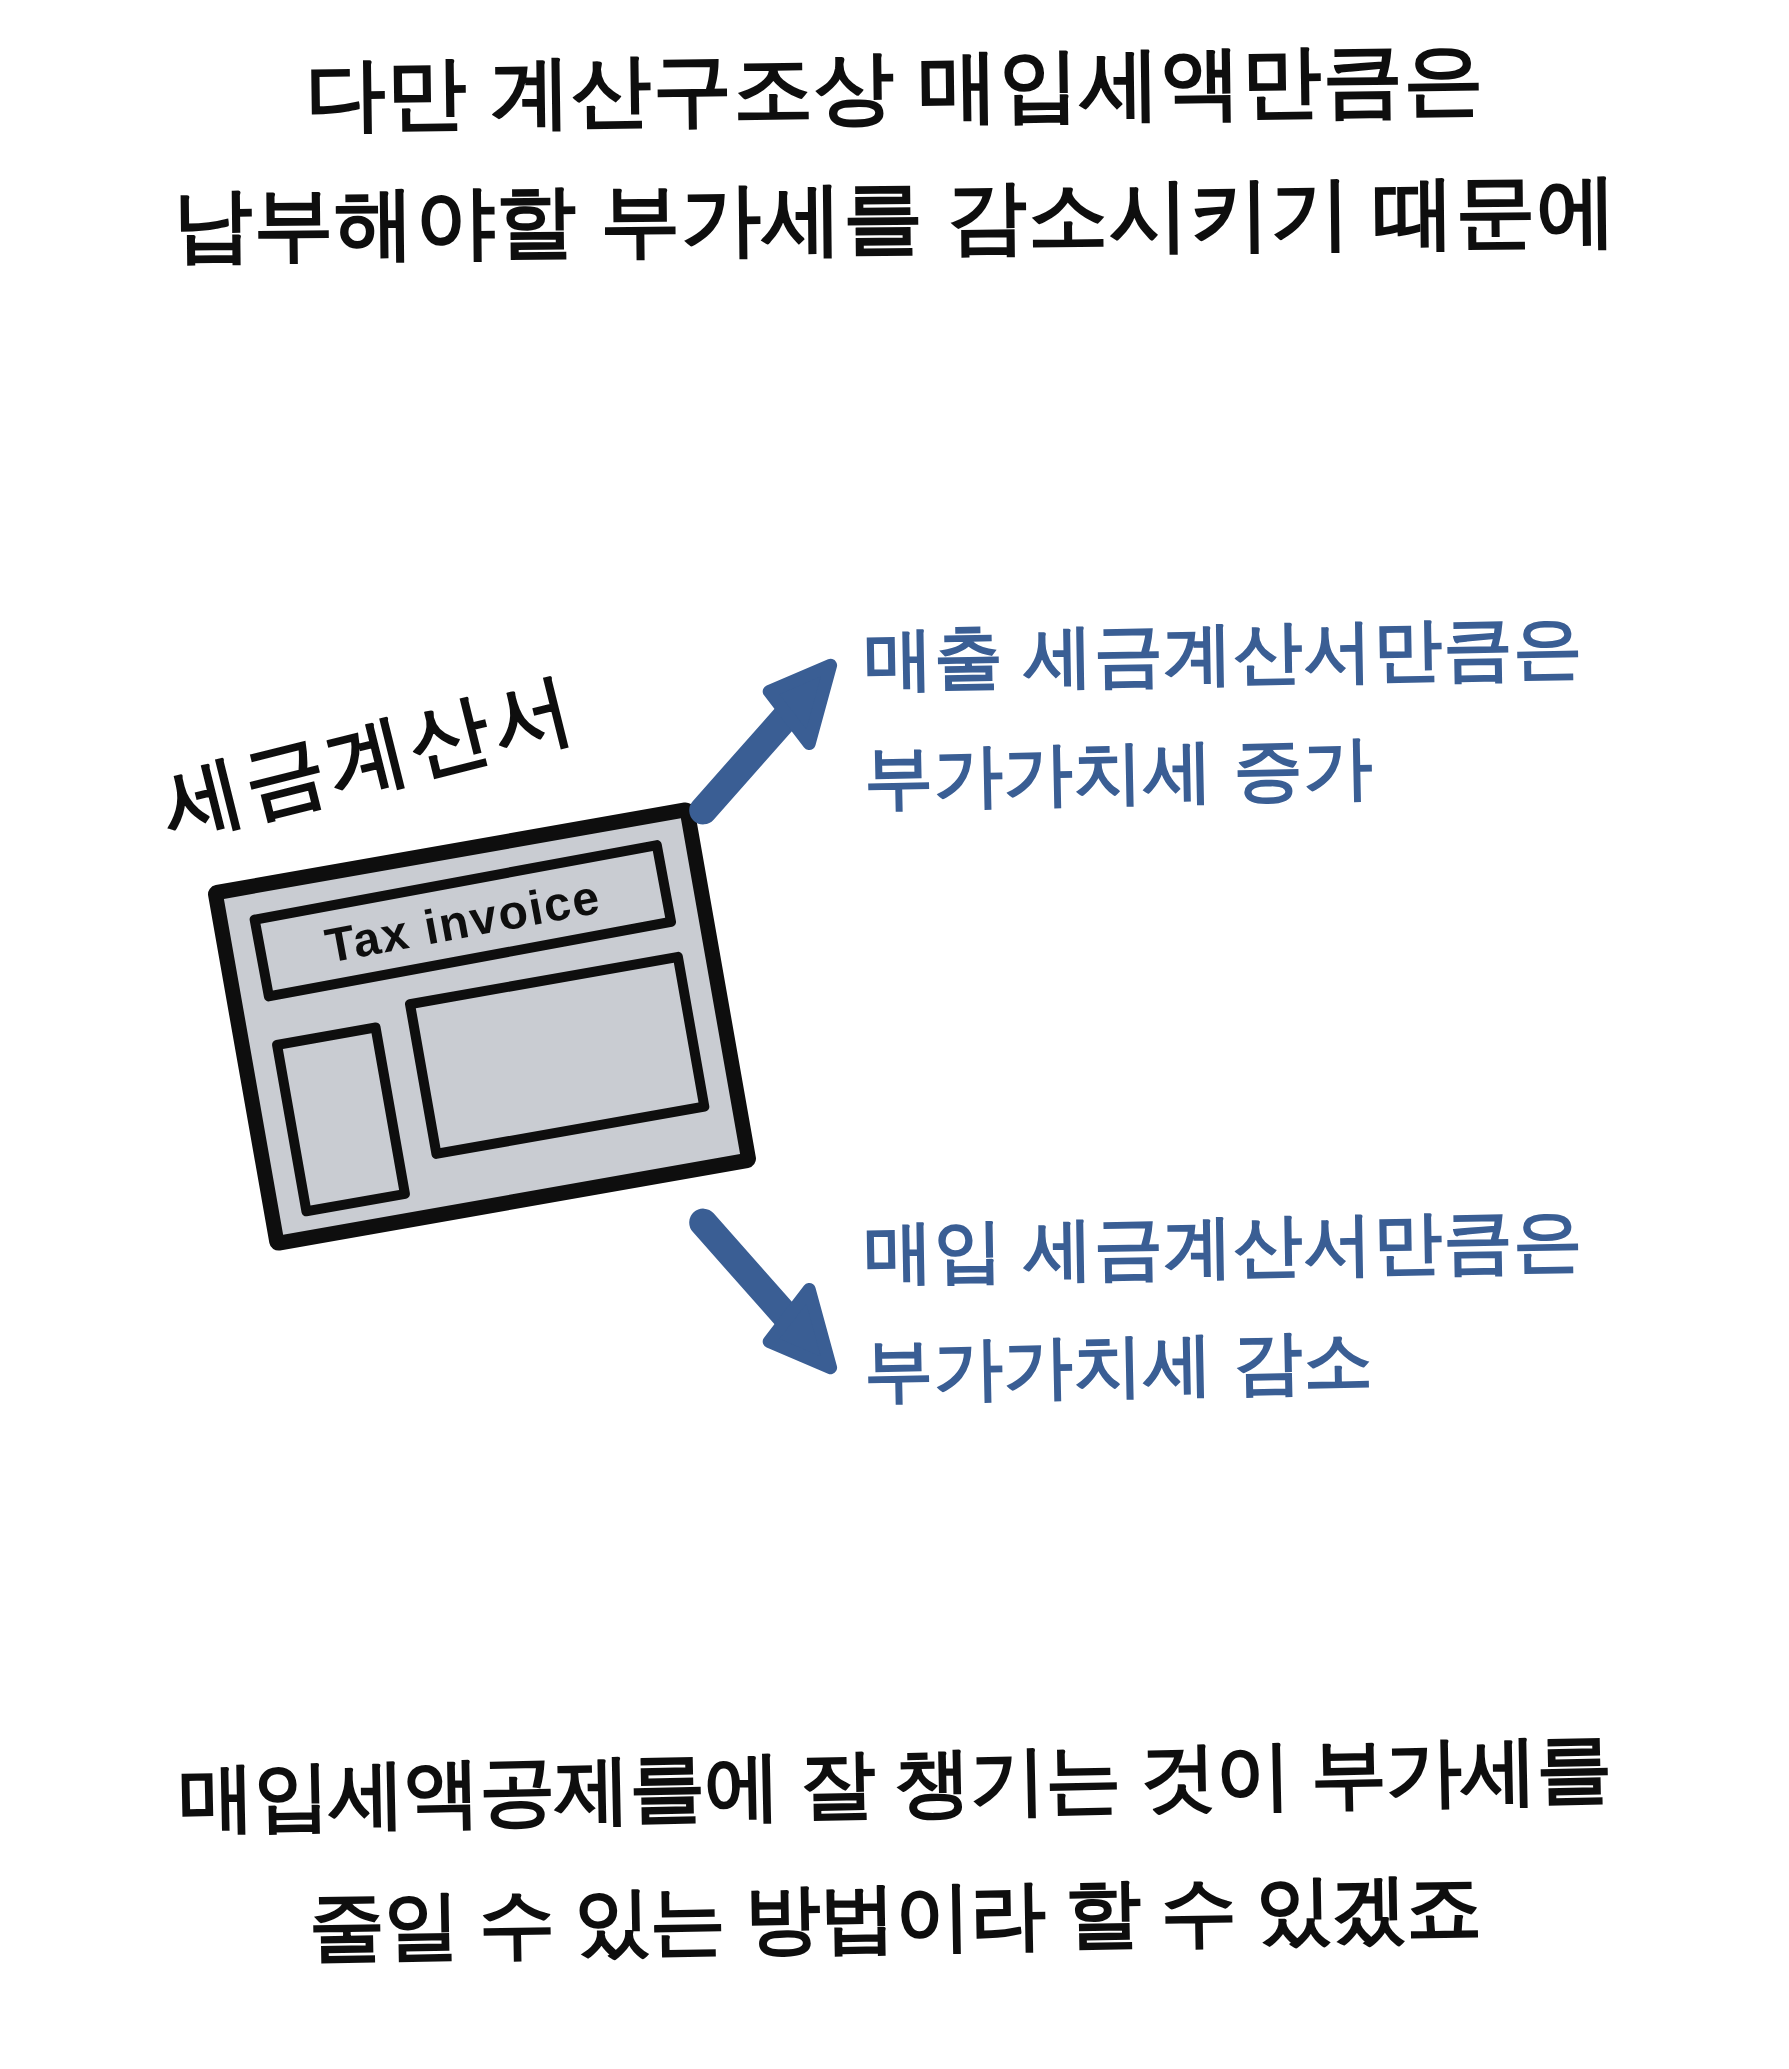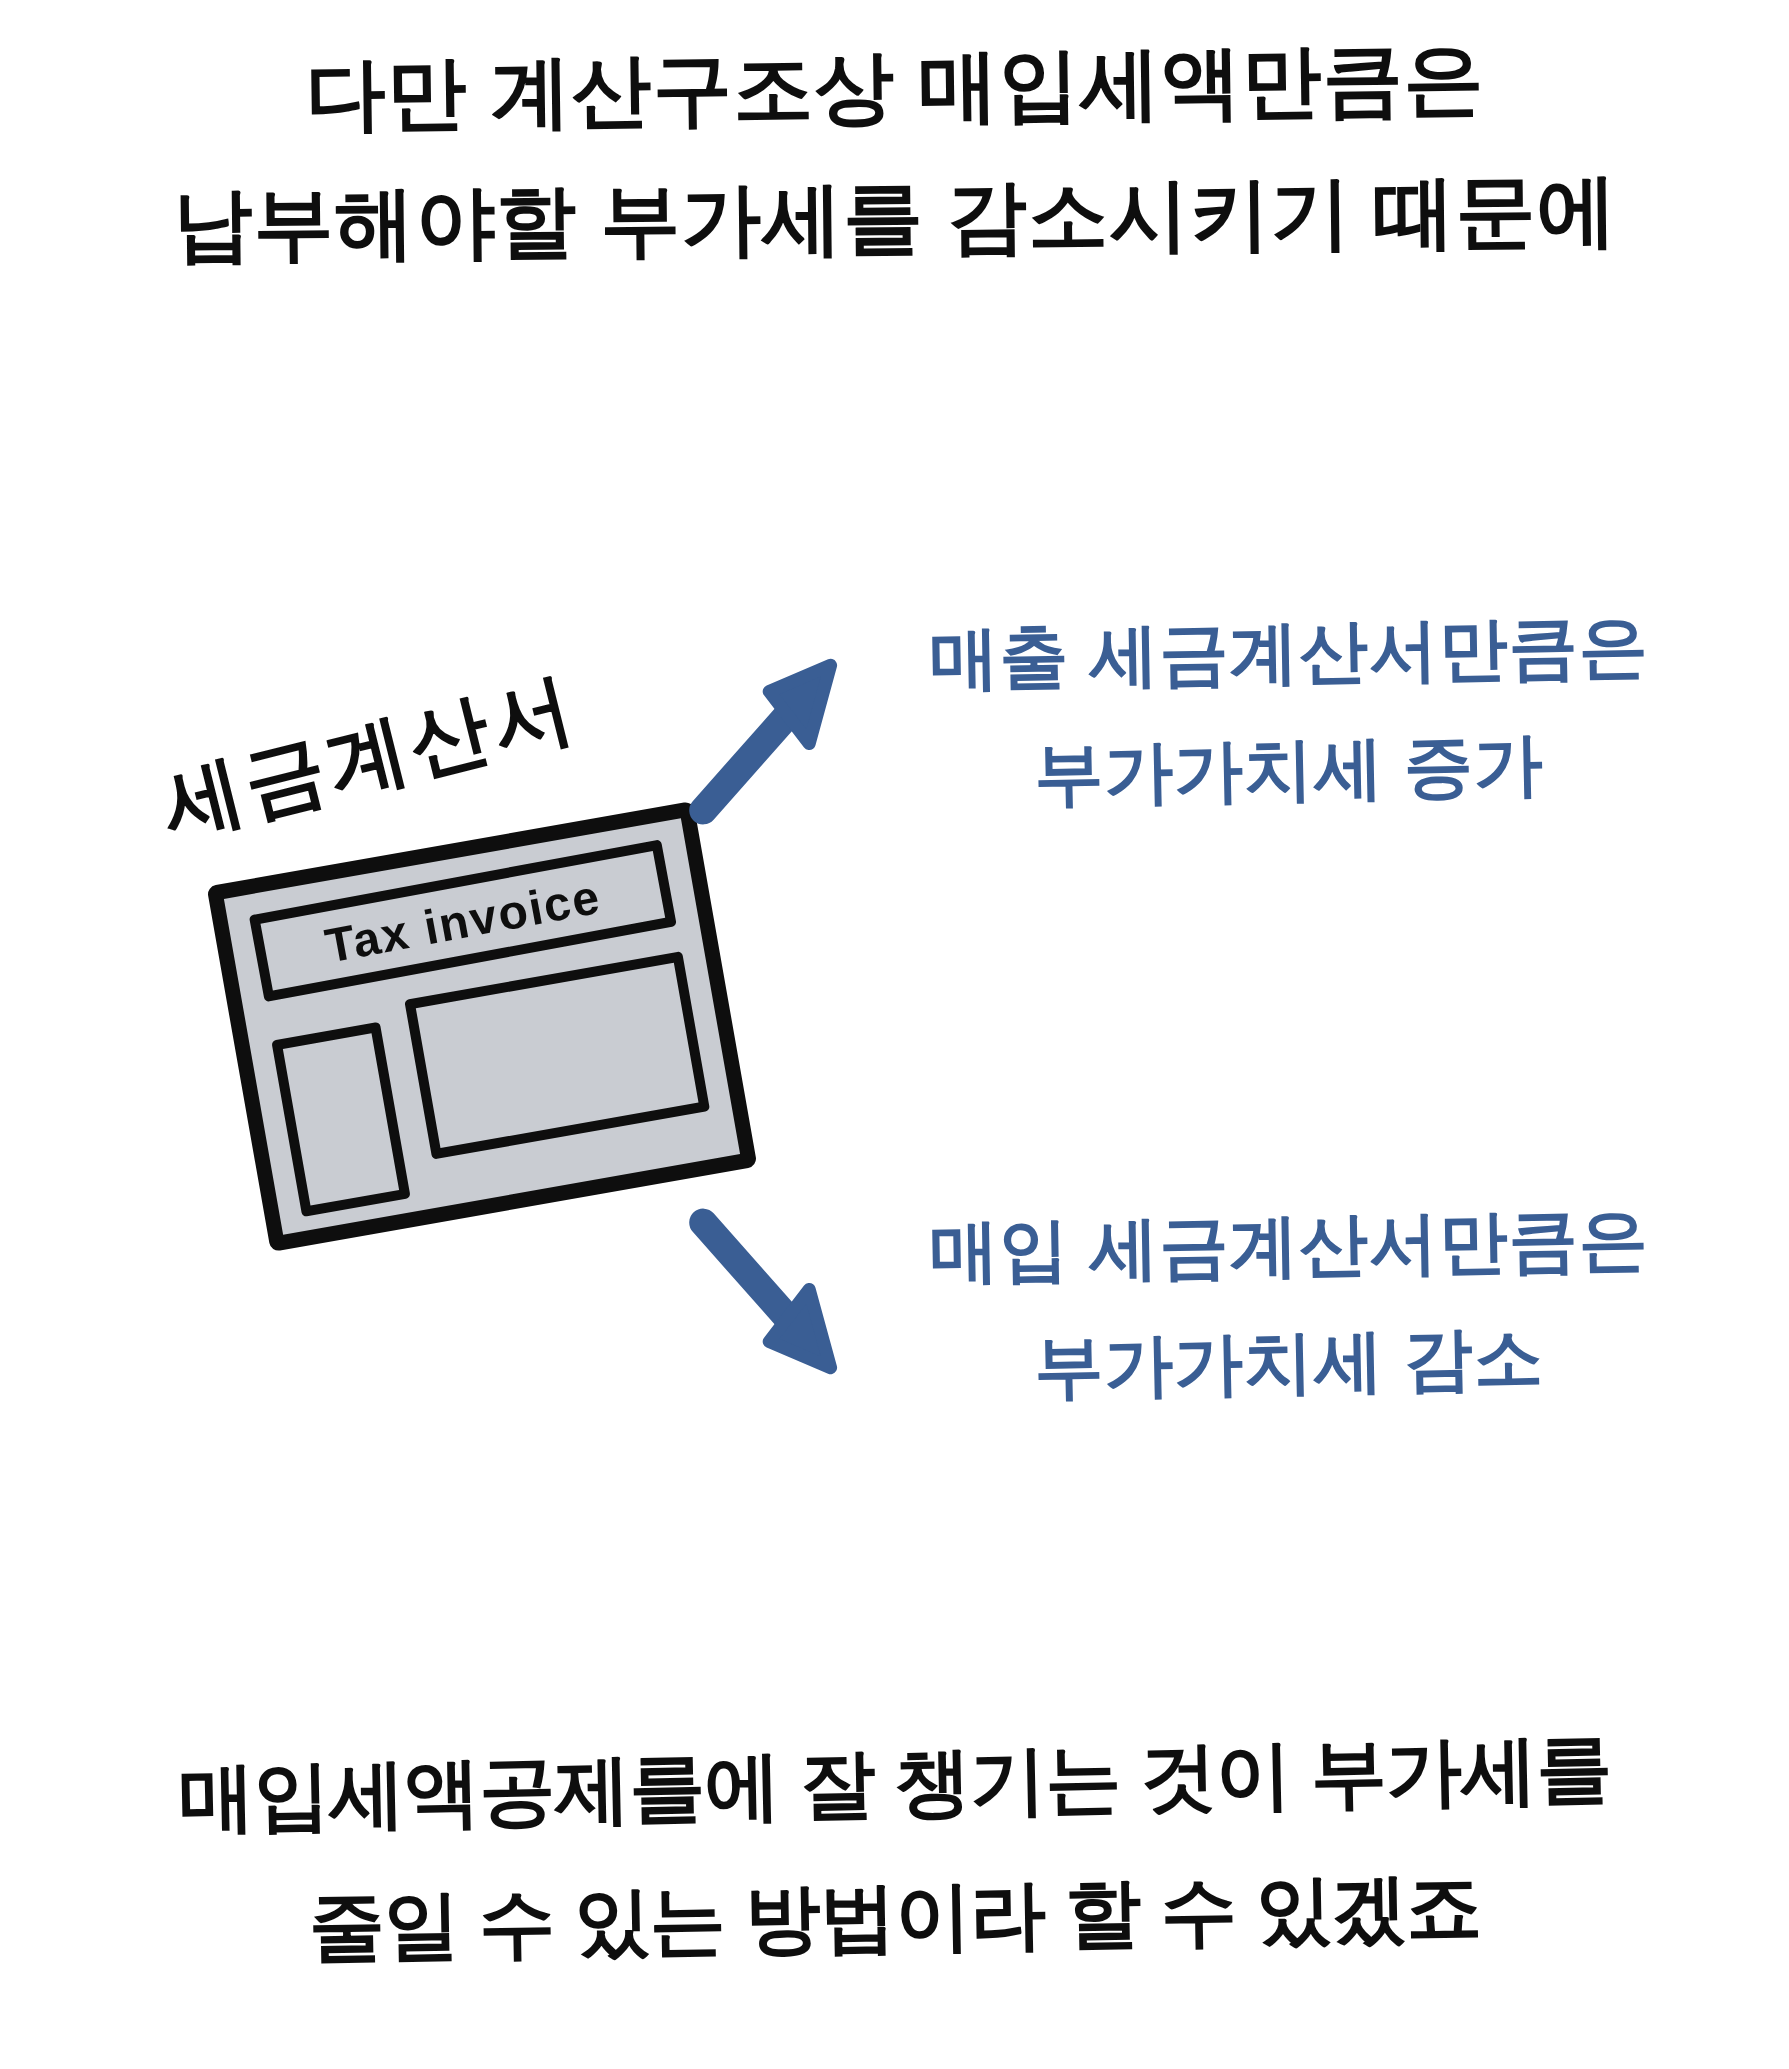--- a/index.html
+++ b/index.html
@@ -73,22 +73,22 @@
   .arrow .shaft{
     stroke:var(--blue);stroke-width:30;stroke-linecap:round;fill:none;
   }
   .arrow .head{
     fill:var(--blue);stroke:var(--blue);
     stroke-width:14;stroke-linejoin:round;
   }
 
   
   .branch{
-    position:absolute;left:888px;width:802px;
-    text-align:center;color:var(--blue);
+    position:absolute;left:864px;width:802px;
+    color:var(--blue);
   }
   .branch-top{top:615px;}
   .branch-bottom{top:1208px;}
   .branch .b-line{
     font-size:69px;font-weight:700;letter-spacing:0.9px;
     line-height:1.1;white-space:nowrap;
   }
   .branch .b-line1{transform:rotate(-1deg);}
   .branch .b-line2{margin-top:41px;transform:rotate(-1.2deg);}
 

